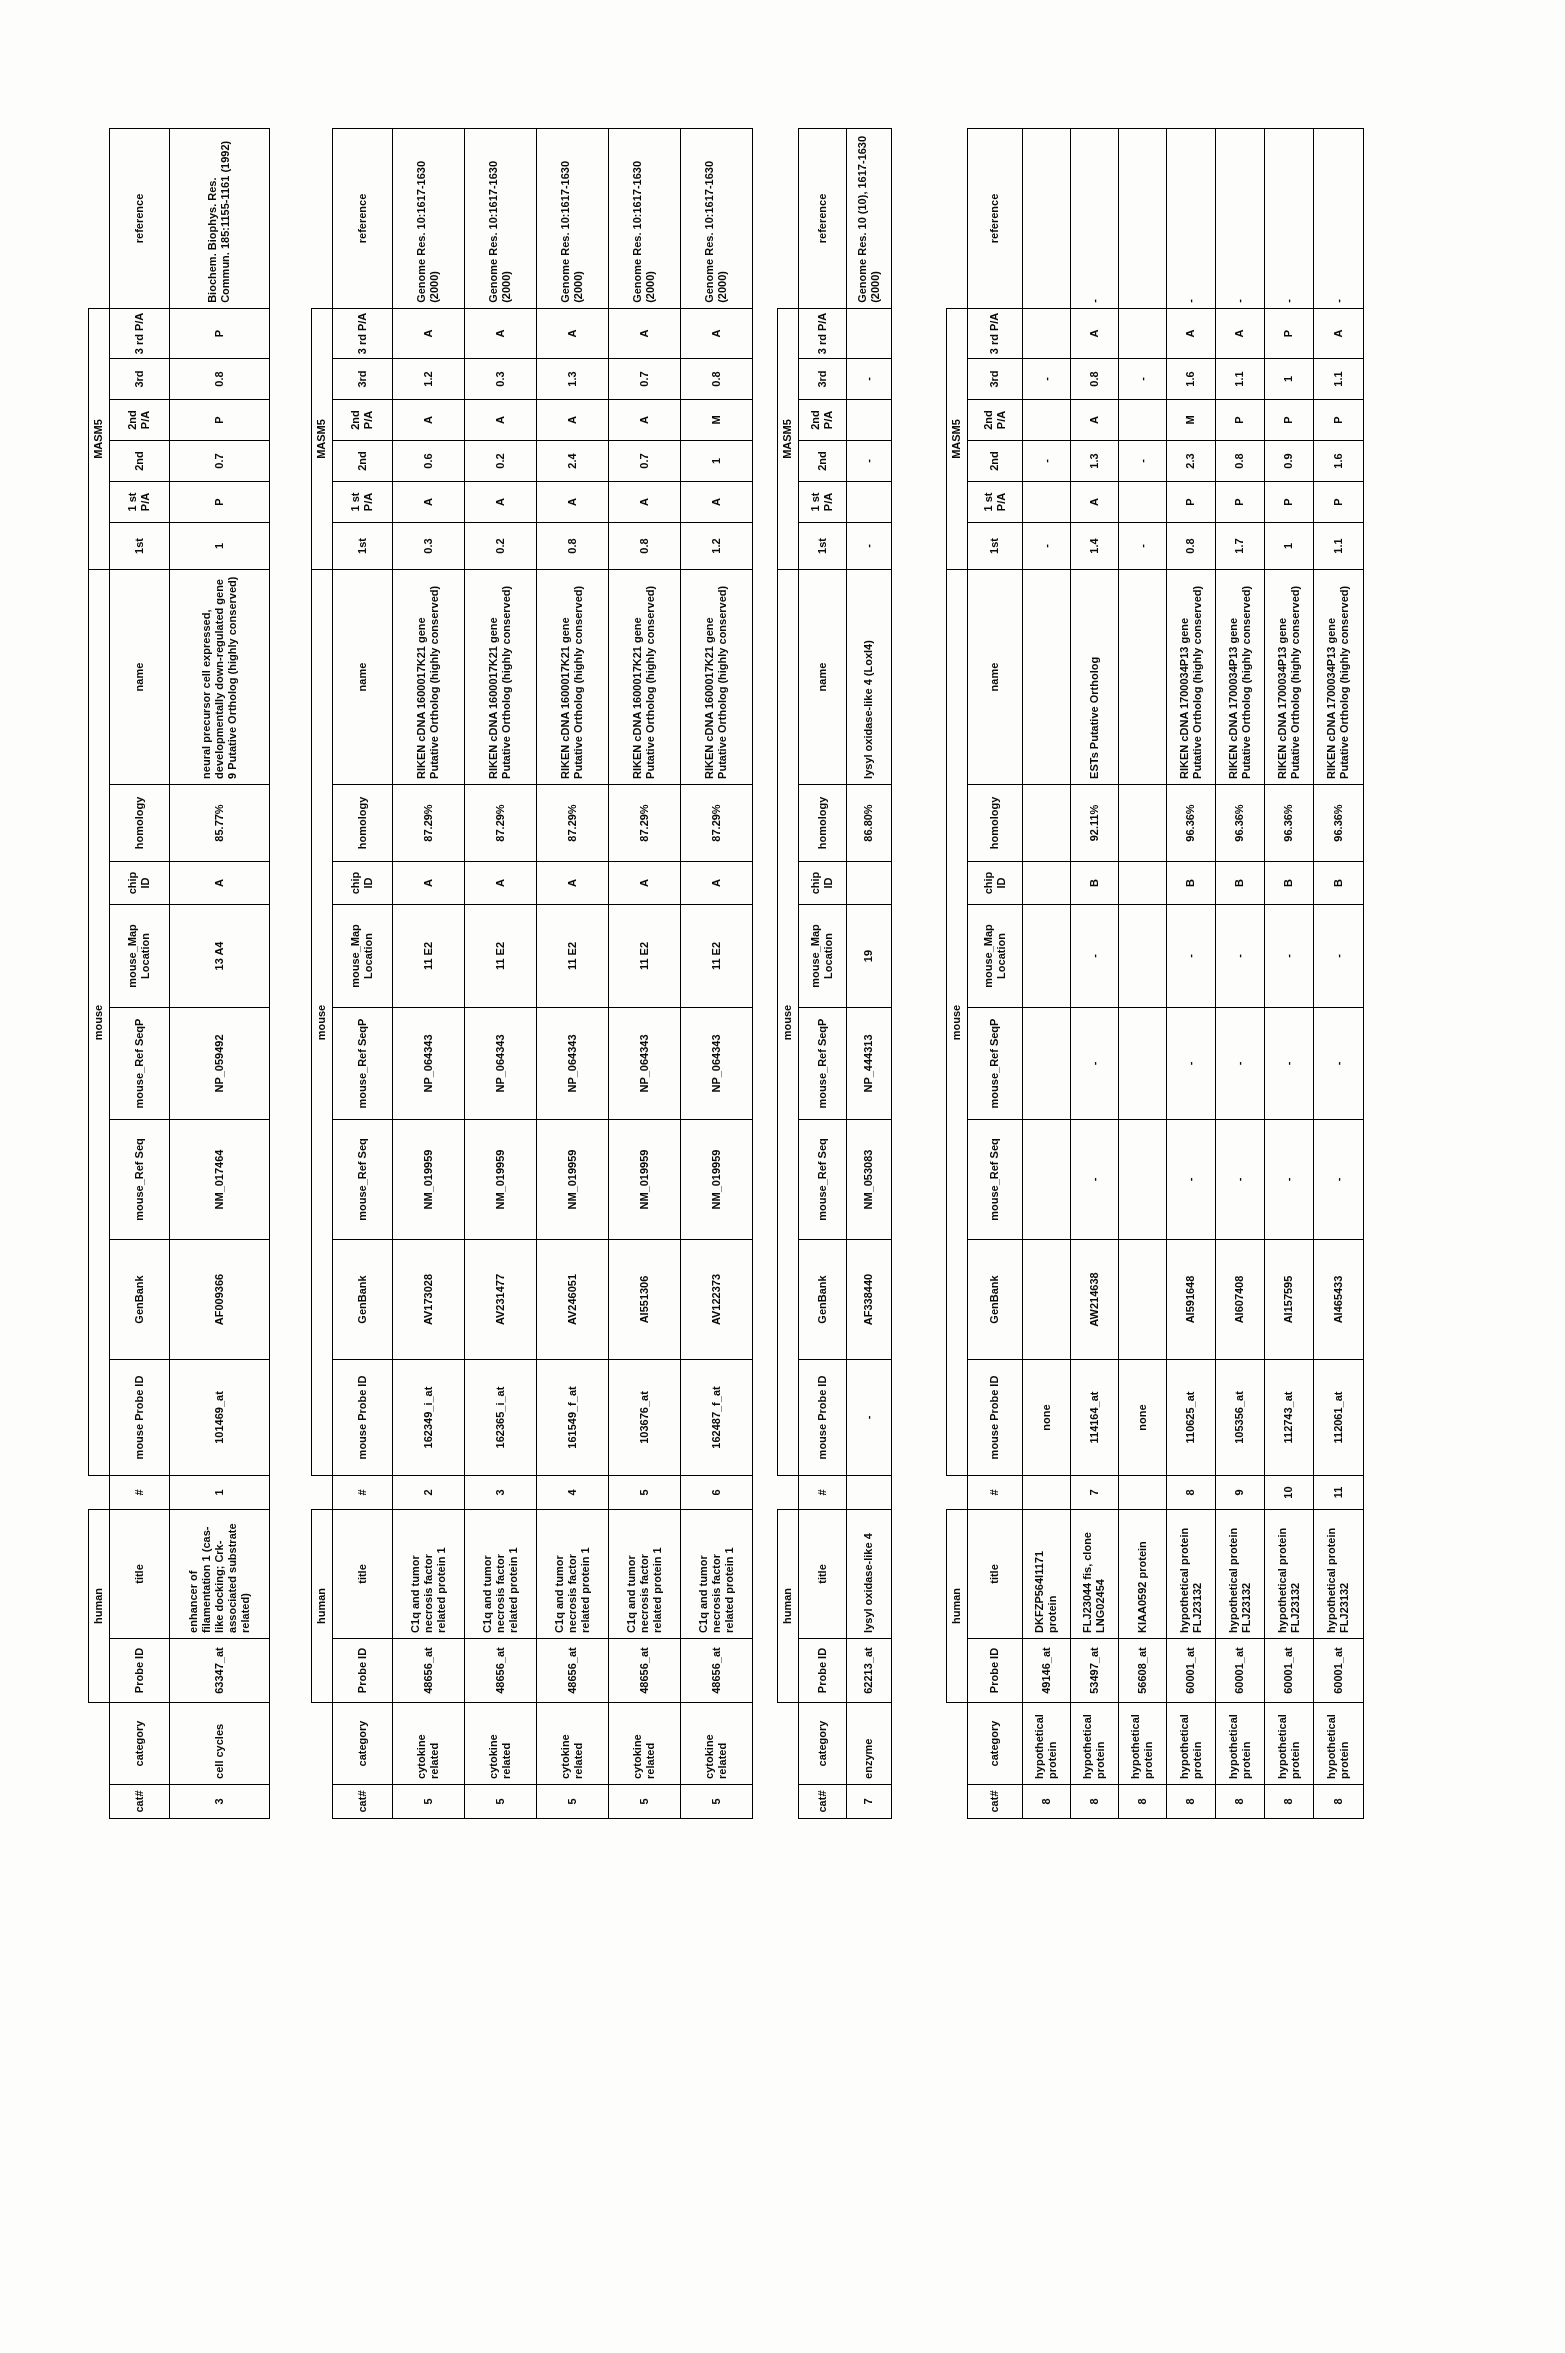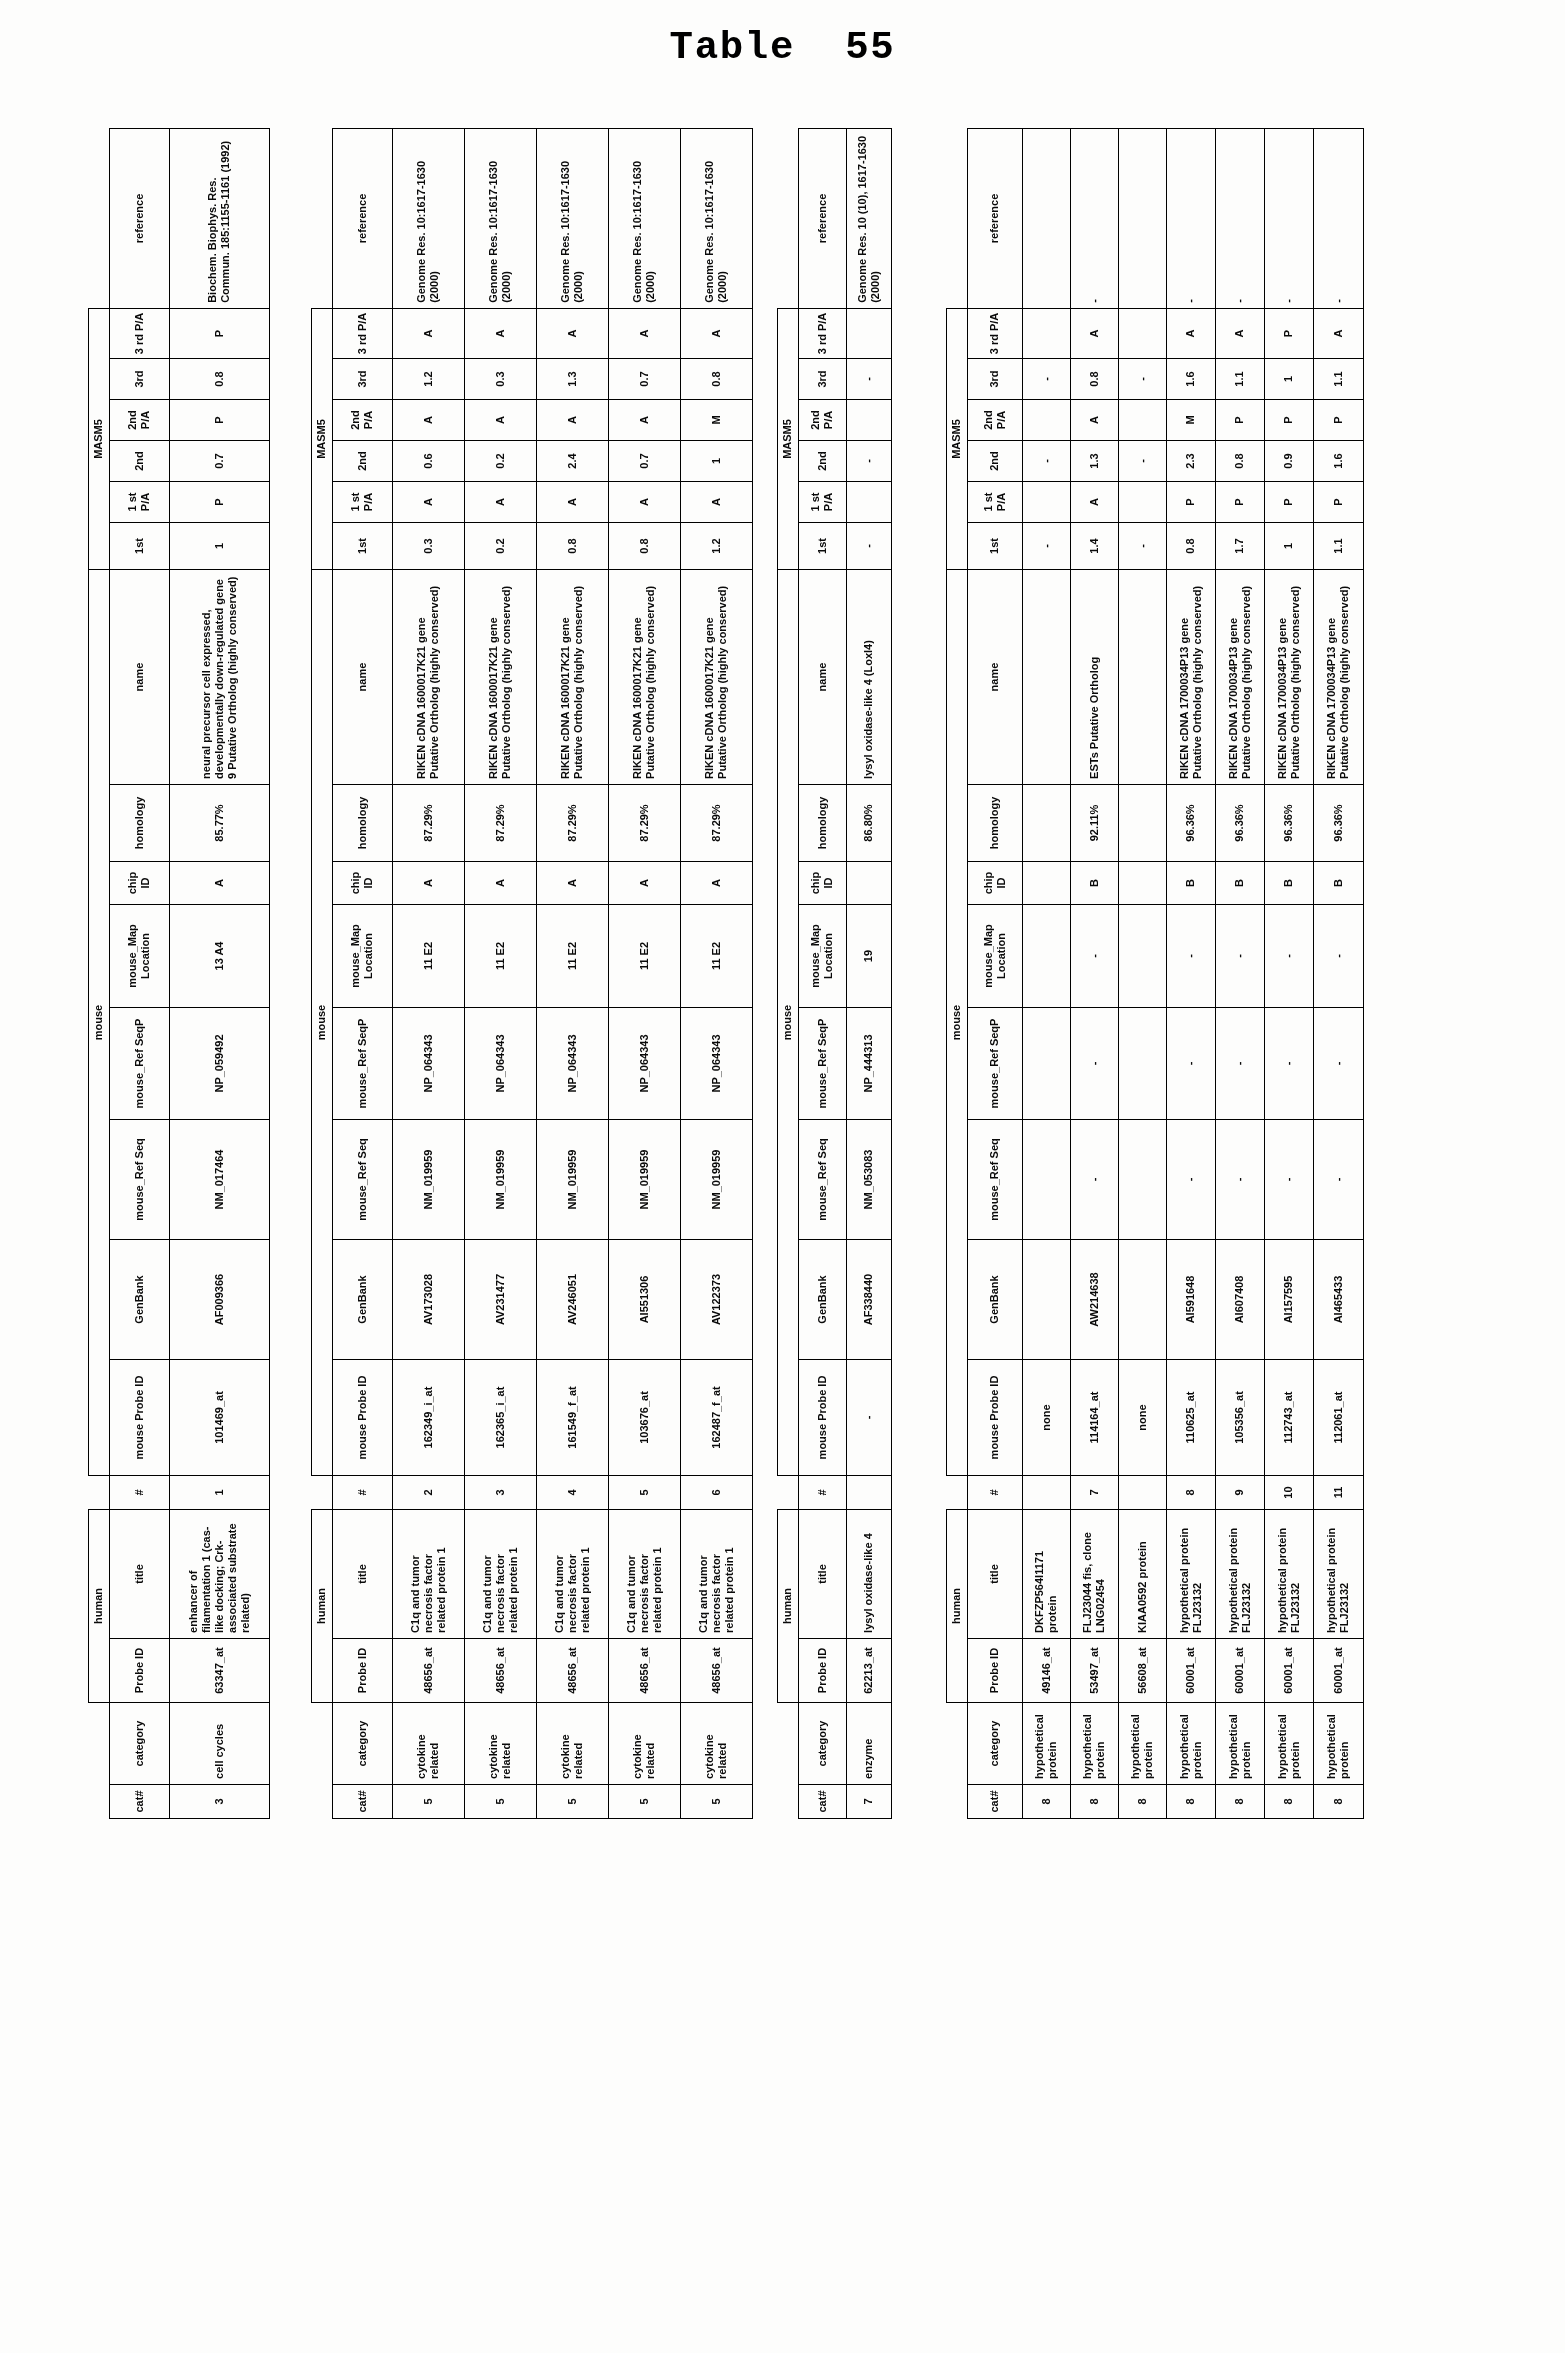--- a/index.html
+++ b/index.html
@@ -45,21 +45,20 @@
   }
   .strip td.grp-empty{border:none;background:transparent;}
   .strip th.grp{font-size:11px;}
   .strip th.hd{font-size:11px;}
   .strip td.tl{text-align:left;padding:1.7px 5.1px;}
 </style>
 </head>
 <body>
 
 <div class="page">
-  <h1 class="page-title">Table  55</h1>
   <div class="strip" id="strip-0" style="left: 88px; top: 129px; width: 180px; height: 1690px;">
       <table style="width: 1690px;">
         <colgroup>
           <col style="width: 34px;">
           <col style="width: 82px;">
           <col style="width: 64px;">
           <col style="width: 129px;">
           <col style="width: 34px;">
           <col style="width: 116px;">
           <col style="width: 120px;">

